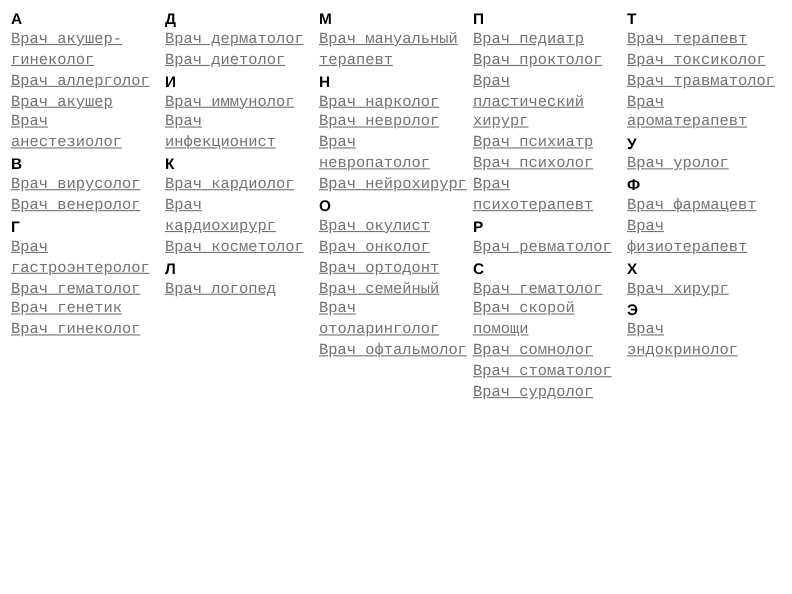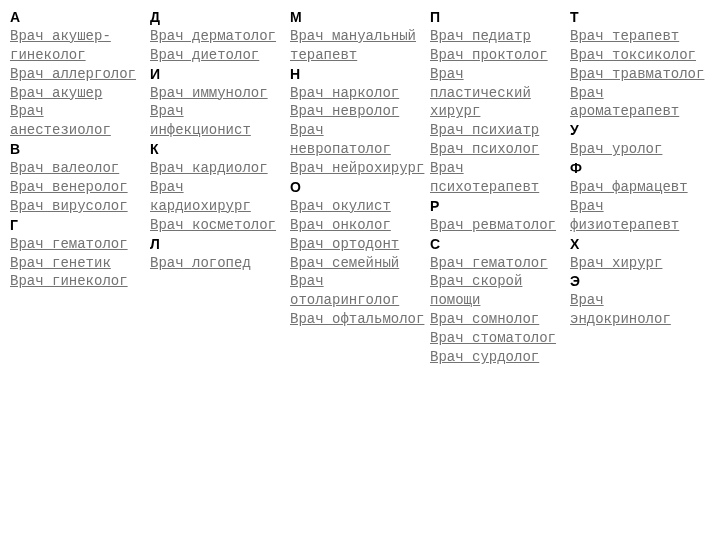--- a/index.html
+++ b/index.html
@@ -40,24 +40,24 @@
 <body>
 
 <div class="cols">
     <div class="col">
       <div class="letter">А</div>
       <div class="item">Врач акушер-гинеколог</div>
       <div class="item">Врач аллерголог</div>
       <div class="item">Врач акушер</div>
       <div class="item">Врач анестезиолог</div>
       <div class="letter">В</div>
-      <div class="item">Врач валеолог</div>
+      <div class="item">Врач вирусолог</div>
       <div class="item">Врач венеролог</div>
-      <div class="item">Врач вирусолог</div>
       <div class="letter">Г</div>
+      <div class="item">Врач гастроэнтеролог</div>
       <div class="item">Врач гематолог</div>
       <div class="item">Врач генетик</div>
       <div class="item">Врач гинеколог</div>
     </div>
     <div class="col">
       <div class="letter">Д</div>
       <div class="item">Врач дерматолог</div>
       <div class="item">Врач диетолог</div>
       <div class="letter">И</div>
       <div class="item">Врач иммунолог</div>

